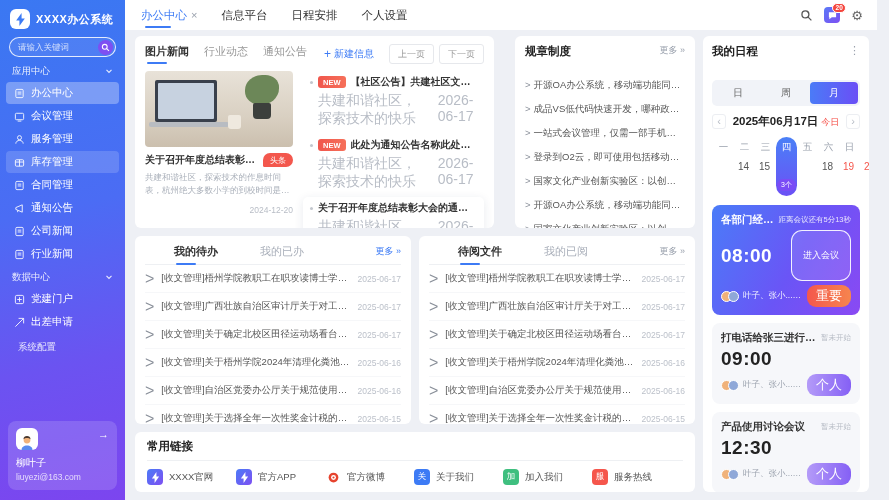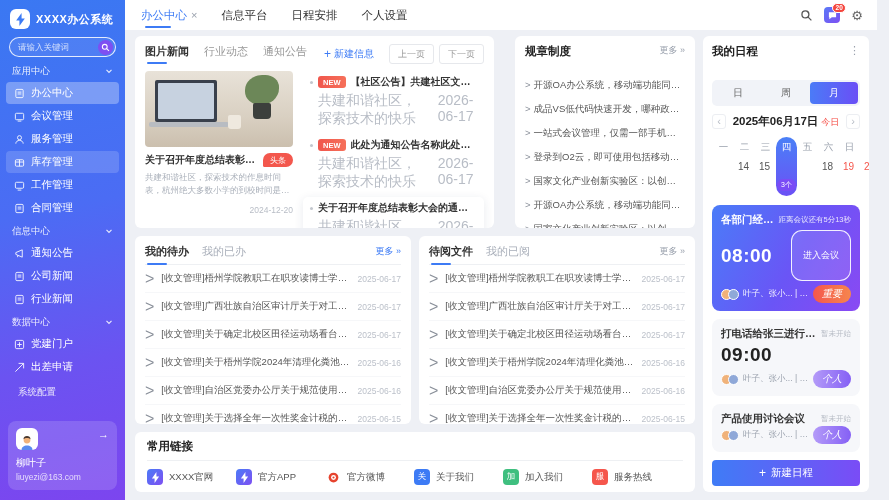--- a/index.html
+++ b/index.html
@@ -93,21 +93,21 @@
   .p-title { font-size:11.5px; font-weight:bold; color:#222; }
   .more { font-size:9px; color:#9aa1ad; cursor:pointer; white-space:nowrap; }
   .more.blue { color:#3d7bf5; }
   .rule-item { font-size:9.5px; color:#555; padding:5.5px 0; white-space:nowrap; overflow:hidden; text-overflow:ellipsis; cursor:pointer; }
   .gt { color:#8a909a; margin-right:3px; }
 
   
   .todo,.files { flex:1; min-width:0; display:flex; flex-direction:column; }
   .t-head { display:flex; align-items:center; border-bottom:1px solid #eef0f3; padding-bottom:5px; }
   .t-tabs { display:flex; gap:13px; flex:1; }
-  .t-tab { font-size:11px; color:#a7adb8; position:relative; cursor:pointer; }
+  .t-tab { font-size:11px; color:#a7adb8; position:relative; cursor:pointer;margin-left:29px; }
   .t-tab.active { color:#333; font-weight:bold; }
   .t-tab.active::after { content:""; position:absolute; left:2px; bottom:-6px; width:20px; height:2.5px; border-radius:2px; background:#3d7bf5; }
   .t-item { display:flex; align-items:center; gap:4px; padding:4.5px 0; border-bottom:1px solid #f6f7f9; cursor:pointer; }
   .t-item:last-child { border-bottom:none; }
   .t-title { flex:1; min-width:0; font-size:9.5px; color:#555; white-space:nowrap; overflow:hidden; text-overflow:ellipsis; }
   .t-date { font-size:8.5px; color:#bcc1ca; flex-shrink:0; }
 
   
   .links { flex:1; min-height:0; padding:7px 12px; }
   .links-title { font-size:11.5px; font-weight:bold; color:#222; padding-bottom:6px; border-bottom:1px solid #eef0f3; }
@@ -150,21 +150,21 @@
   .mt-time { font-size:19px; font-weight:bold; color:#222; letter-spacing:.5px; }
   .primary .mt-time { color:#fff; }
   .join-btn { border:1px solid rgba(255,255,255,.9); color:#fff; font-size:9px; padding:18px 11px; border-radius:11px; background:rgba(255,255,255,.12); cursor:pointer; }
   .mt-row3 { display:flex; align-items:center; gap:4px; font-size:8.5px; color:#9aa1ad; }
   .primary .mt-row3 { color:rgba(255,255,255,.92); }
   .avs { display:flex; flex-shrink:0; }
   .av { width:11px; height:11px; border-radius:50%; border:1px solid #fff; }
   .av1 { background:#f0b27a; }
   .av2 { background:#8fa8d8; margin-left:-4px; }
   .mt-ppl { white-space:nowrap; overflow:hidden; text-overflow:ellipsis; }
-  .tag { margin-left:auto; font-size:10px; color:#fff; padding:2px 9px; border-radius:9px; flex-shrink:0;font-style:italic; }
+  .tag { margin-left:auto; font-size:13px; color:#fff; padding:2px 9px; border-radius:9px; flex-shrink:0; }
   .tag.important { background:linear-gradient(90deg,#f4574d,#f6854e); }
   .tag.personal { background:linear-gradient(90deg,#b49bf8,#8560f5); }
   .new-schedule-btn { margin-top:auto; height:26px; flex-shrink:0; border-radius:4px; background:linear-gradient(90deg,#3f7cf6,#7a4cf6);
     color:#fff; font-size:10.5px; display:flex; align-items:center; justify-content:center; gap:5px; cursor:pointer; }
 </style>
 </head>
 <body>
 
 <div class="app">
 
@@ -228,42 +228,27 @@
             <svg width="11" height="11" viewBox="0 0 12 12">
               <rect x="1.5" y="3" width="9" height="7" rx="1.2" fill="none" stroke="#fff"></rect>
               <path d="M1.5 5.5h9M6 3v7" stroke="#fff"></path>
             </svg>
           </span>
         <span>库存管理</span>
       </div>
       <div class="side-item">
         <span class="s-icon">
             <svg width="11" height="11" viewBox="0 0 12 12">
-              <rect x="1.5" y="2.5" width="9" height="6.5" rx="1.2" fill="none" stroke="#fff"></rect>
-              <path d="M4 11h4" stroke="#fff"></path>
-            </svg>
-          </span>
-        <span>工作管理</span>
-      </div>
-      <div class="side-item">
-        <span class="s-icon">
-            <svg width="11" height="11" viewBox="0 0 12 12">
               <rect x="2" y="1.5" width="8" height="9" rx="1.2" fill="none" stroke="#fff"></rect>
               <path d="M4 4.5h4M4 6.5h4" stroke="#fff"></path>
             </svg>
           </span>
         <span>合同管理</span>
       </div>
 
-      <div class="side-section">
-        <span>信息中心</span>
-        <span><svg width="8" height="8" viewBox="0 0 8 8">
-              <path d="M1.5 2.8L4 5.3l2.5-2.5" fill="none" stroke="rgba(255,255,255,.85)" stroke-width="1.2"></path>
-            </svg></span>
-      </div>
       <div class="side-item">
         <span class="s-icon">
             <svg width="11" height="11" viewBox="0 0 12 12">
               <path d="M2 7V5l7-3v8L2 7z" fill="none" stroke="#fff"></path>
               <path d="M4 8v2" stroke="#fff"></path>
             </svg>
           </span>
         <span>通知公告</span>
       </div>
       <div class="side-item">
@@ -665,20 +650,23 @@
             <span class="mt-ppl"><span>叶子、张小...</span> | <span>小会议室</span></span>
             <span class="tag personal">个人</span>
           </div>
         </div>
 
         <div class="mt-card">
           <div class="mt-row1">
             <span class="mt-title">产品使用讨论会议</span>
             <span class="mt-note">暂未开始</span>
           </div>
+          <div class="mt-row2">
+              <span class="mt-time">12:30</span>
+            </div>
           <div class="mt-row3">
             <span class="avs">
                 <span class="av av1"></span>
                 <span class="av av2"></span>
               </span>
             <span class="mt-ppl"><span>叶子、张小...</span> | <span>小会议室</span></span>
             <span class="tag personal">个人</span>
           </div>
         </div>
 

